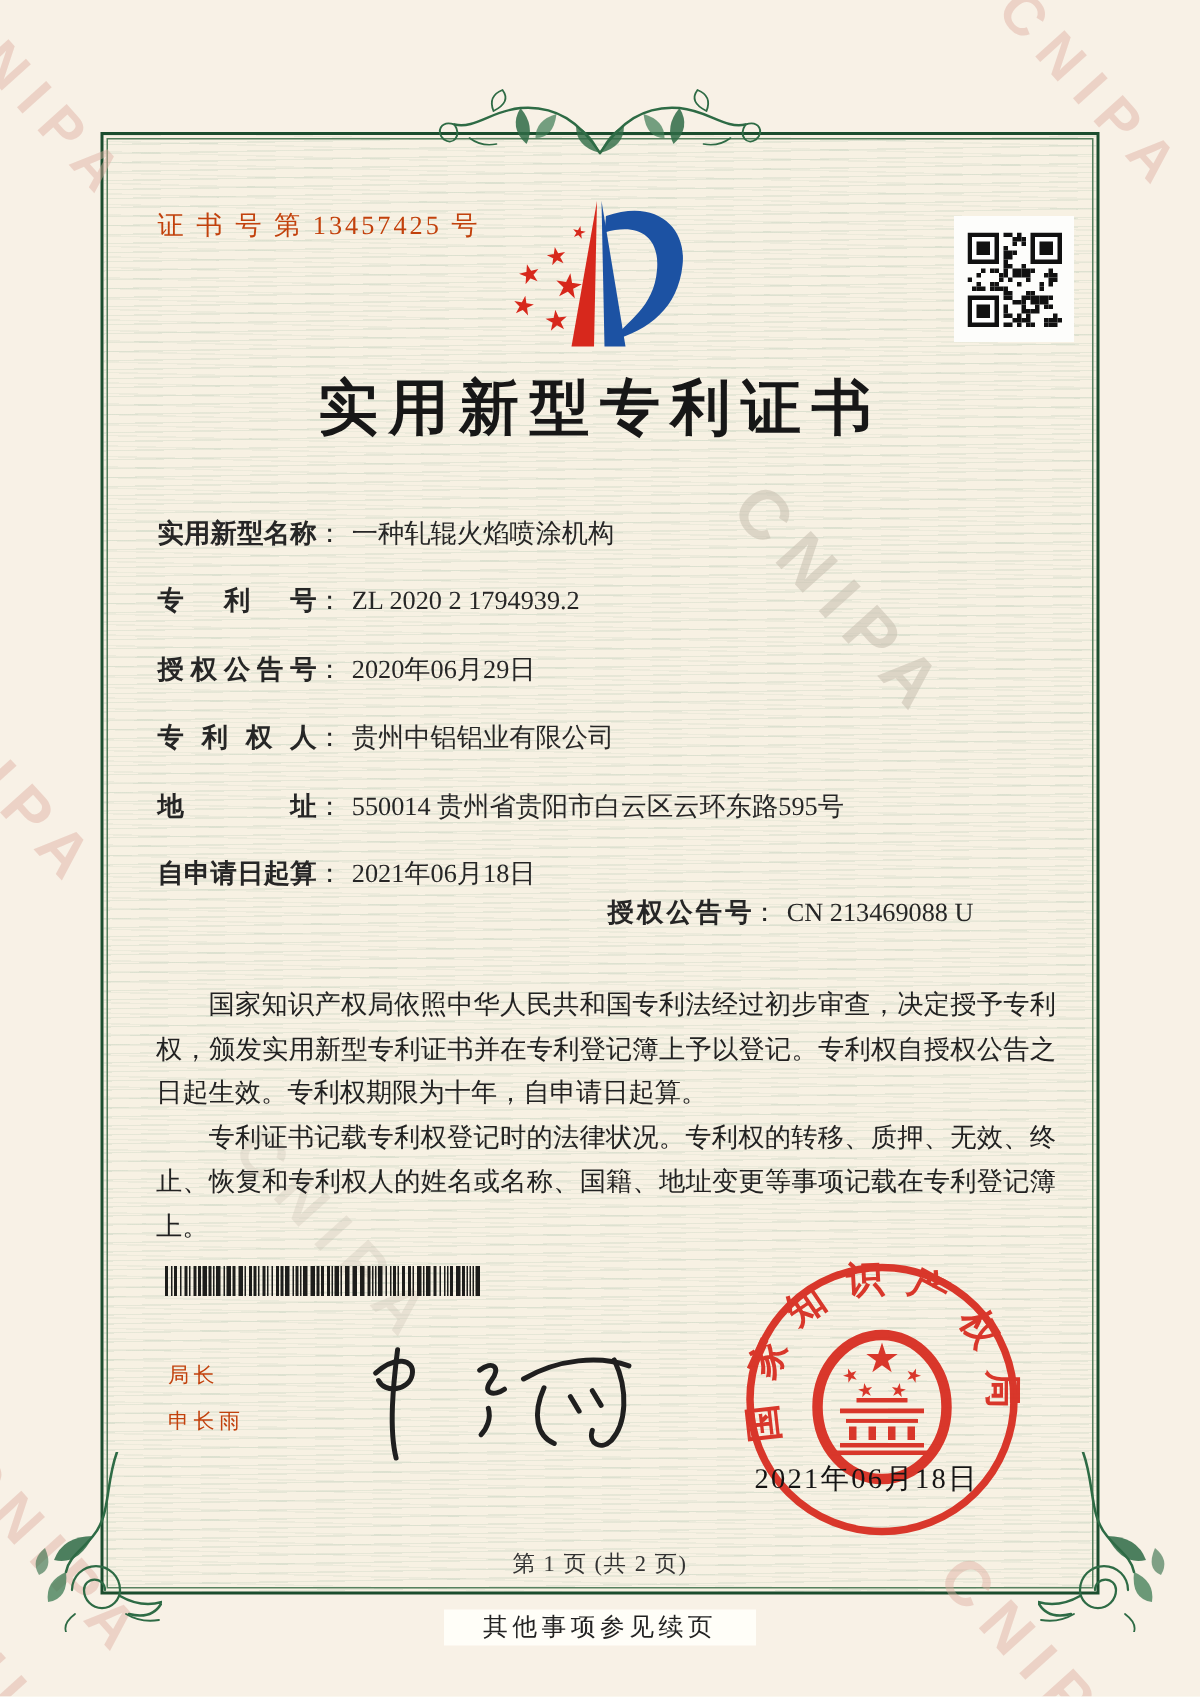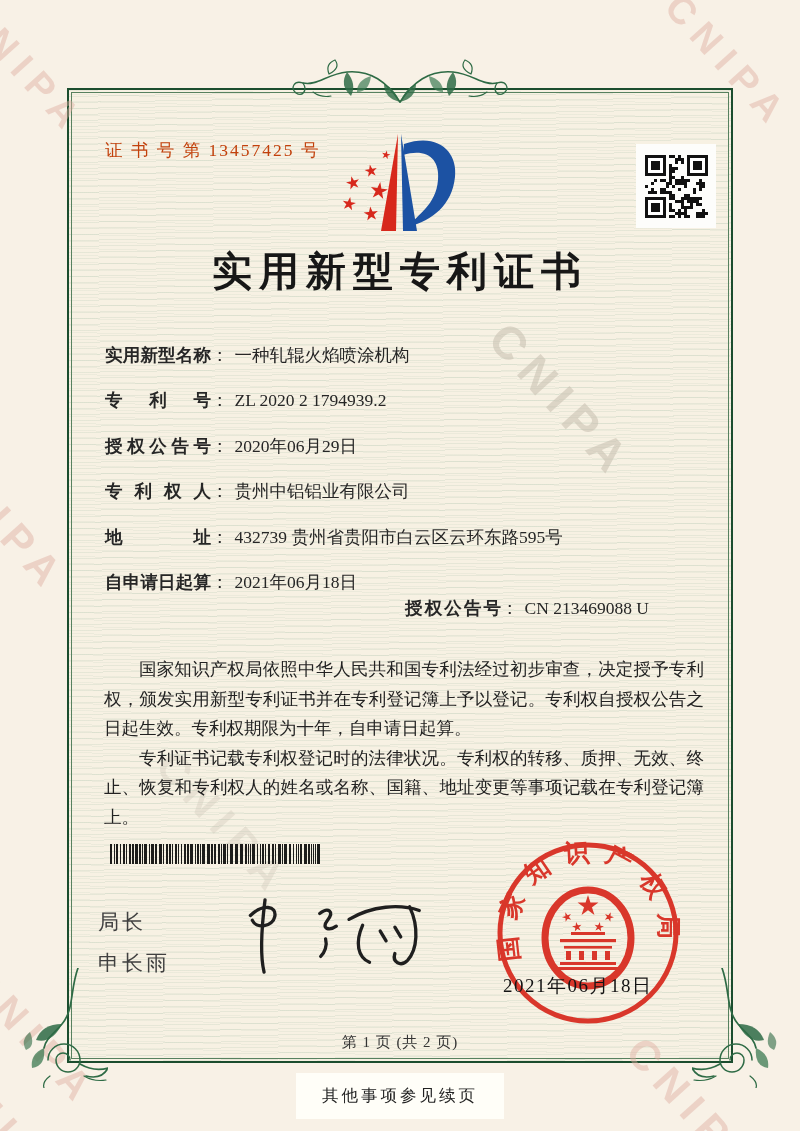--- a/index.html
+++ b/index.html
@@ -55,39 +55,39 @@
   
   .body-text {
     position:absolute; left:104px; top:655px; width:600px; z-index:3;
     font-size:17.5px; line-height:29.5px; color:#222; text-align:justify;
   }
   .body-text p { text-indent:2em; }
   
   .barcode { position:absolute; left:110px; top:844px; z-index:3; }
   
   .director {
-    position:absolute; left:98px; top:908px; z-index:3;
-    font-family:"Liberation Sans", sans-serif; font-size:21px; color:#404040; letter-spacing:3px;
+    position:absolute; left:112px; top:908px; z-index:3;
+    font-family:"Liberation Sans", sans-serif; font-size:14px; color:#c2410c; letter-spacing:3px;
   }
   .director div { margin-bottom:13px; }
   .signature { position:absolute; left:226px; top:884px; z-index:4; }
   
   .seal { position:absolute; left:493px; top:838px; width:190px; height:190px; z-index:3; opacity:0.92; }
   .seal-date {
     position:absolute; left:503px; top:973px; z-index:5;
     font-size:19px; letter-spacing:1.5px; color:#141414; white-space:nowrap;
   }
   
   .page-info {
     position:absolute; left:0; top:1033px; width:100%; text-align:center; z-index:3;
     font-size:15px; color:#333; letter-spacing:1px;
   }
   .continuation {
     position:absolute; left:50%; transform:translateX(-50%); top:1073px; z-index:3;
-    background:#fffef8; padding:12px 26px; font-size:16.5px; color:#222; letter-spacing:3px;
+    background:#fffef8; padding:1px 26px; font-size:16.5px; color:#222; letter-spacing:3px;
     white-space:nowrap;
   }
   
   .orn { position:absolute; z-index:4; pointer-events:none; }
   .orn-top { left:283px; top:56px; }
   .orn-bl { left:20px; top:968px; }
   .orn-br { left:692px; top:968px; }
 </style>
 </head>
 <body>
@@ -298,21 +298,21 @@
     <div class="frow">
       <span class="flabel">专利号</span><span class="fcolon">：</span><span class="fvalue">ZL 2020 2 1794939.2</span>
     </div>
     <div class="frow">
       <span class="flabel">授权公告号</span><span class="fcolon">：</span><span class="fvalue">2020年06月29日</span>
     </div>
     <div class="frow">
       <span class="flabel">专利权人</span><span class="fcolon">：</span><span class="fvalue">贵州中铝铝业有限公司</span>
     </div>
     <div class="frow">
-      <span class="flabel">地址</span><span class="fcolon">：</span><span class="fvalue">432739 贵州省贵阳市白云区云环东路595号</span>
+      <span class="flabel">地址</span><span class="fcolon">：</span><span class="fvalue">550014 贵州省贵阳市白云区云环东路595号</span>
     </div>
     <div class="frow">
       <span class="flabel">自申请日起算</span><span class="fcolon">：</span><span class="fvalue">2021年06月18日</span>
       <span class="grant2">
         <span class="flabel" style="width:96px;">授权公告号</span><span class="fcolon">：</span><span class="fvalue">CN 213469088 U</span>
       </span>
     </div>
   </div>
 
   <div class="body-text">

